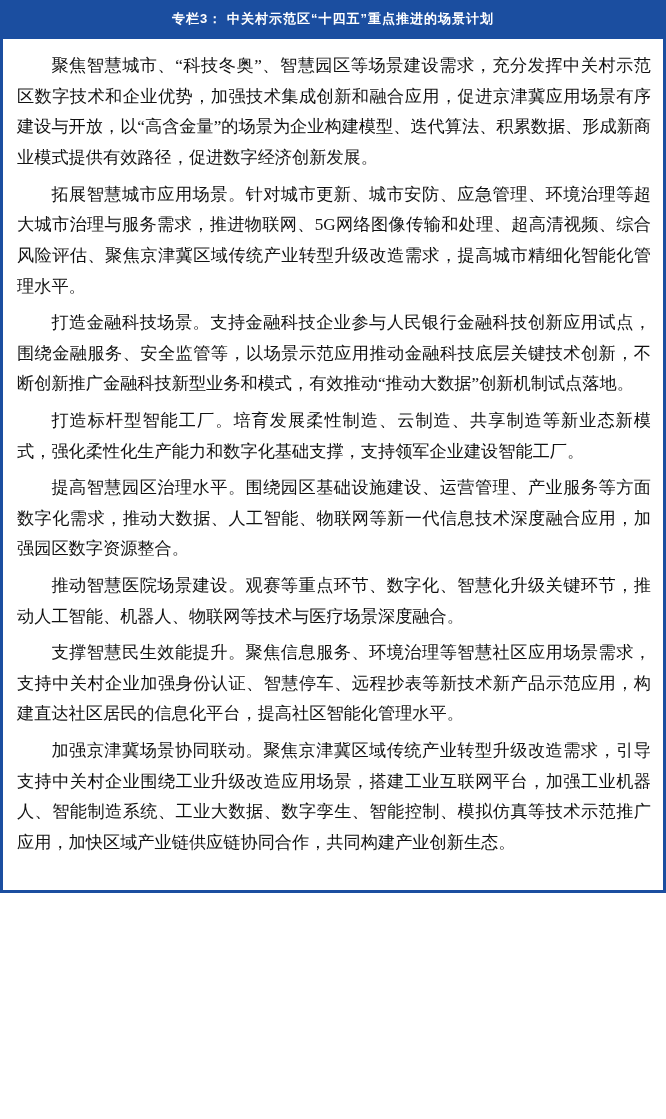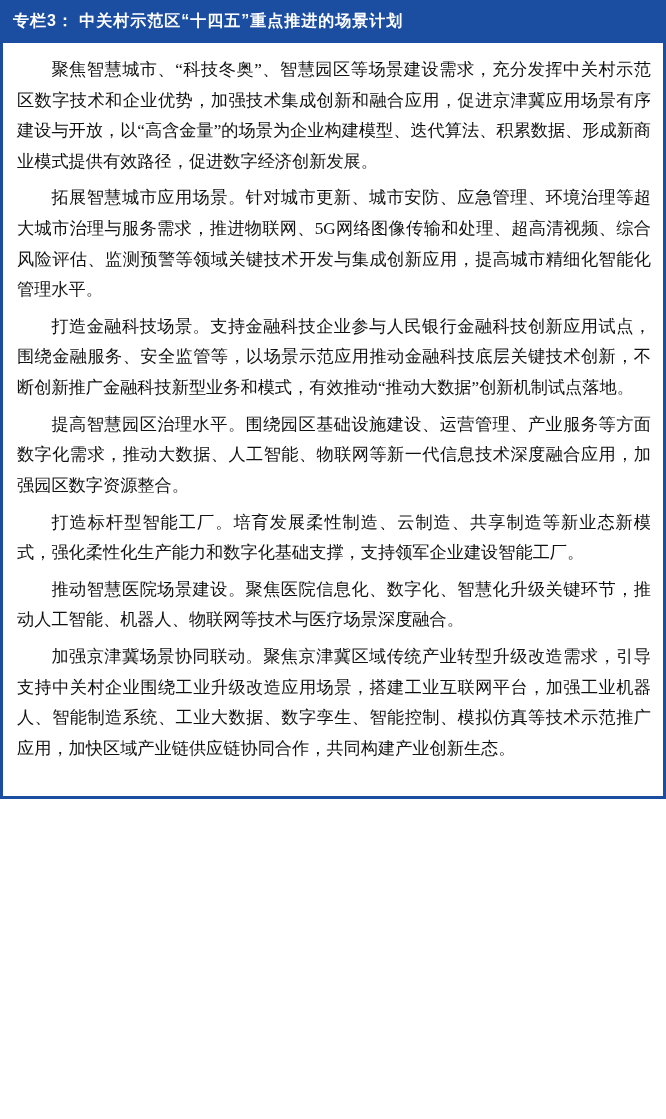--- a/index.html
+++ b/index.html
@@ -16,22 +16,22 @@
     width: 666px;
     box-sizing: border-box;
     background: #ffffff;
     border-left: 3px solid #1b4ea0;
     border-right: 3px solid #1b4ea0;
     border-bottom: 3px solid #1b4ea0;
   }
   .box-title {
     background: #1b4ea0;
     color: #ffffff;
-    text-align: left;
-    font-size: 16px;
+    text-align: center;
+    font-size: 13px;
     font-weight: bold;
     letter-spacing: 1px;
     padding: 11px 10px 12px 10px;
     line-height: 1.25;
     font-family: "Liberation Sans", "DejaVu Sans", sans-serif;
   }
   .body-wrap {
     padding: 12px 12px 16px 14px;
   }
   p.para {
@@ -48,20 +48,21 @@
     margin-bottom: 16px;
   }
 </style>
 </head>
 <body>
 
 <div class="doc">
   <div class="box-title">专栏3： 中关村示范区“十四五”重点推进的场景计划</div>
   <div class="body-wrap">
     <p class="para">聚焦智慧城市、“科技冬奥”、智慧园区等场景建设需求，充分发挥中关村示范区数字技术和企业优势，加强技术集成创新和融合应用，促进京津冀应用场景有序建设与开放，以“高含金量”的场景为企业构建模型、迭代算法、积累数据、形成新商业模式提供有效路径，促进数字经济创新发展。</p>
-    <p class="para">拓展智慧城市应用场景。针对城市更新、城市安防、应急管理、环境治理等超大城市治理与服务需求，推进物联网、5G网络图像传输和处理、超高清视频、综合风险评估、监测预警等领域关键技术开发与集成创新应用，提高城市精细化智能化管理水平。</p>
+    <p class="para">拓展智慧城市应用场景。针对城市更新、城市安防、应急管理、环境治理等超大城市治理与服务需求，推进物联网、5G网络图像传输和处理、超高清视频、综合风险评估、聚焦京津冀区域传统产业转型升级改造需求，提高城市精细化智能化管理水平。</p>
     <p class="para">打造金融科技场景。支持金融科技企业参与人民银行金融科技创新应用试点，围绕金融服务、安全监管等，以场景示范应用推动金融科技底层关键技术创新，不断创新推广金融科技新型业务和模式，有效推动“推动大数据”创新机制试点落地。</p>
+    <p class="para">打造标杆型智能工厂。培育发展柔性制造、云制造、共享制造等新业态新模式，强化柔性化生产能力和数字化基础支撑，支持领军企业建设智能工厂。</p>
     <p class="para">提高智慧园区治理水平。围绕园区基础设施建设、运营管理、产业服务等方面数字化需求，推动大数据、人工智能、物联网等新一代信息技术深度融合应用，加强园区数字资源整合。</p>
-    <p class="para">打造标杆型智能工厂。培育发展柔性制造、云制造、共享制造等新业态新模式，强化柔性化生产能力和数字化基础支撑，支持领军企业建设智能工厂。</p>
-    <p class="para">推动智慧医院场景建设。聚焦医院信息化、数字化、智慧化升级关键环节，推动人工智能、机器人、物联网等技术与医疗场景深度融合。</p>
+    <p class="para">推动智慧医院场景建设。观赛等重点环节、数字化、智慧化升级关键环节，推动人工智能、机器人、物联网等技术与医疗场景深度融合。</p>
+    <p class="para">支撑智慧民生效能提升。聚焦信息服务、环境治理等智慧社区应用场景需求，支持中关村企业加强身份认证、智慧停车、远程抄表等新技术新产品示范应用，构建直达社区居民的信息化平台，提高社区智能化管理水平。</p>
     <p class="para">加强京津冀场景协同联动。聚焦京津冀区域传统产业转型升级改造需求，引导支持中关村企业围绕工业升级改造应用场景，搭建工业互联网平台，加强工业机器人、智能制造系统、工业大数据、数字孪生、智能控制、模拟仿真等技术示范推广应用，加快区域产业链供应链协同合作，共同构建产业创新生态。</p>
   </div>
 </div>
 
 </body></html>

